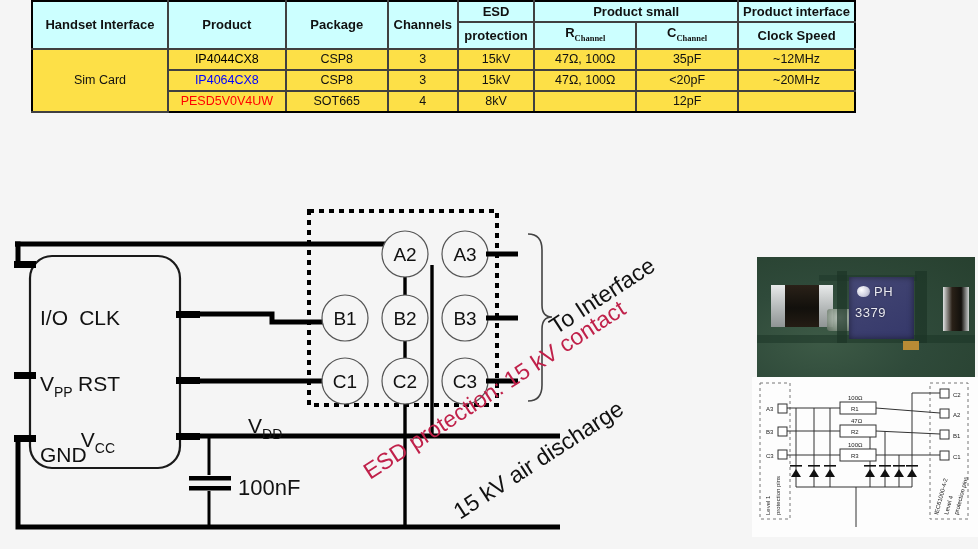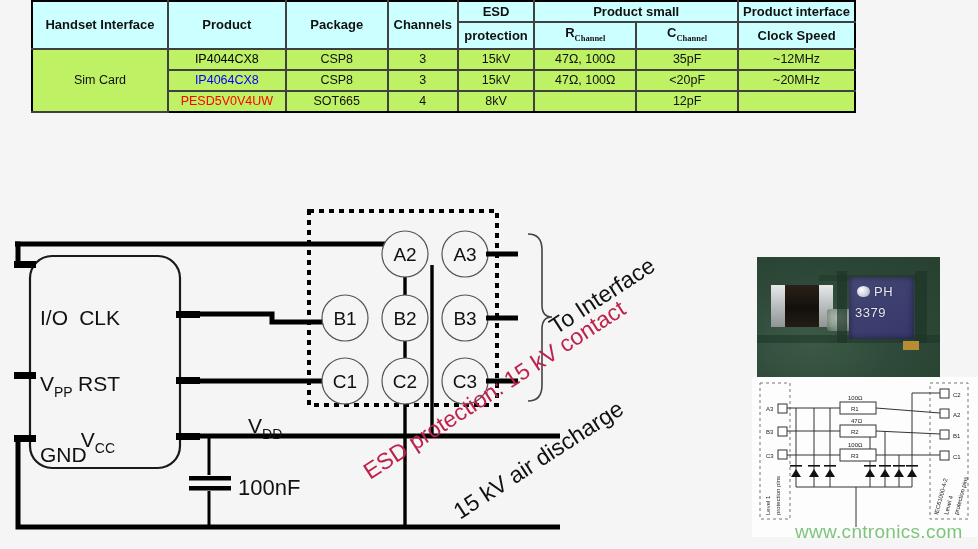--- a/index.html
+++ b/index.html
@@ -28,38 +28,38 @@
     padding:0;
     height:19px;
     line-height:19px;
     white-space:nowrap;
   }
   table.spec th{
     background:#ccffff;
     font-weight:bold;
     font-size:13px;
   }
-  table.spec td{background:#bef264;font-weight:normal;}
+  table.spec td{background:#fde047;font-weight:normal;}
   .thick-l{border-left:2px solid #000 !important;}
   .thick-r{border-right:2px solid #000 !important;}
   .thick-t{border-top:2px solid #000 !important;}
   .thick-b{border-bottom:2px solid #000 !important;margin-top:8px;}
   td.prod{ text-align:left; padding-left:4px; font-weight:bold; font-size:12.5px;}
   td.pkg{ text-align:left; padding-left:4px; font-weight:normal;}
   td.simcard{font-weight:bold;font-size:13px;margin-top:40px;}
   sub{font-size:8.5px;font-family:Liberation Serif, serif;}
   .hdr2{height:18px;line-height:18px;}
 
   
   .canvas{position:absolute;left:0;top:150px;width:978px;height:399px;}
   svg.diagram{position:absolute;left:0;top:0;}
 
   
   .photo{
-    position:absolute;left:757px;top:257px;width:183px;height:120px;
+    position:absolute;left:757px;top:257px;width:218px;height:120px;
     background:
       radial-gradient(ellipse at 30% 70%, #3d5a46 0%, #2f4a3a 45%, #27402f 100%);
     overflow:hidden;
     border:0;
   }
   .pcb-trace{position:absolute;background:#1c3527;}
   .chip-body{
     position:absolute;left:92px;top:20px;width:65px;height:62px;
     background:linear-gradient(150deg,#474a78 0%,#3e4170 40%,#35386a 100%);
     box-shadow:inset 0 0 6px rgba(0,0,0,.5);
@@ -351,15 +351,14 @@
         <text x="18" y="138" transform="rotate(-90 18 138)">Level 1</text>
         <text x="28" y="138" transform="rotate(-90 28 138)">protection pins</text>
 
         <text x="186" y="138" transform="rotate(-75 186 138)">IEC61000-4-2</text>
         <text x="196" y="138" transform="rotate(-75 196 138)">Level 4</text>
         <text x="206" y="138" transform="rotate(-75 206 138)">protection pins</text>
       </g>
     </svg>
   </div>
 
-  <div class="wm">www.cntronics.com</div>
 
 </div>
 
 </body></html>

